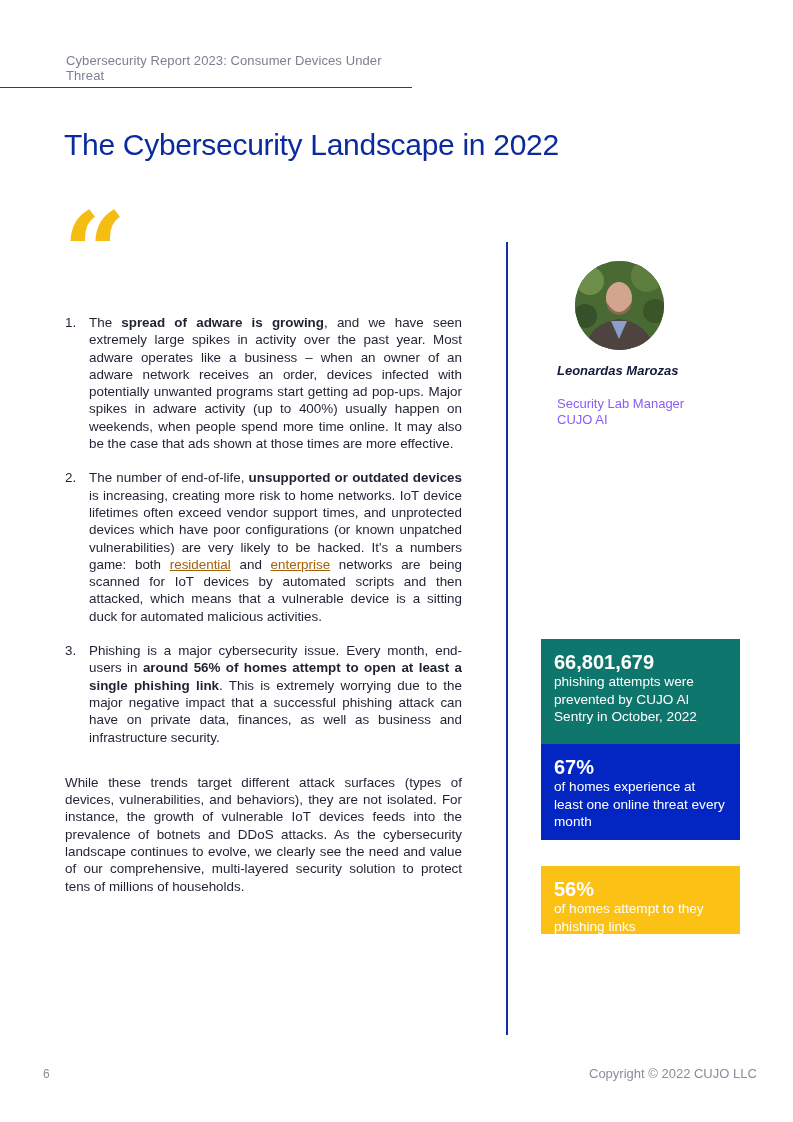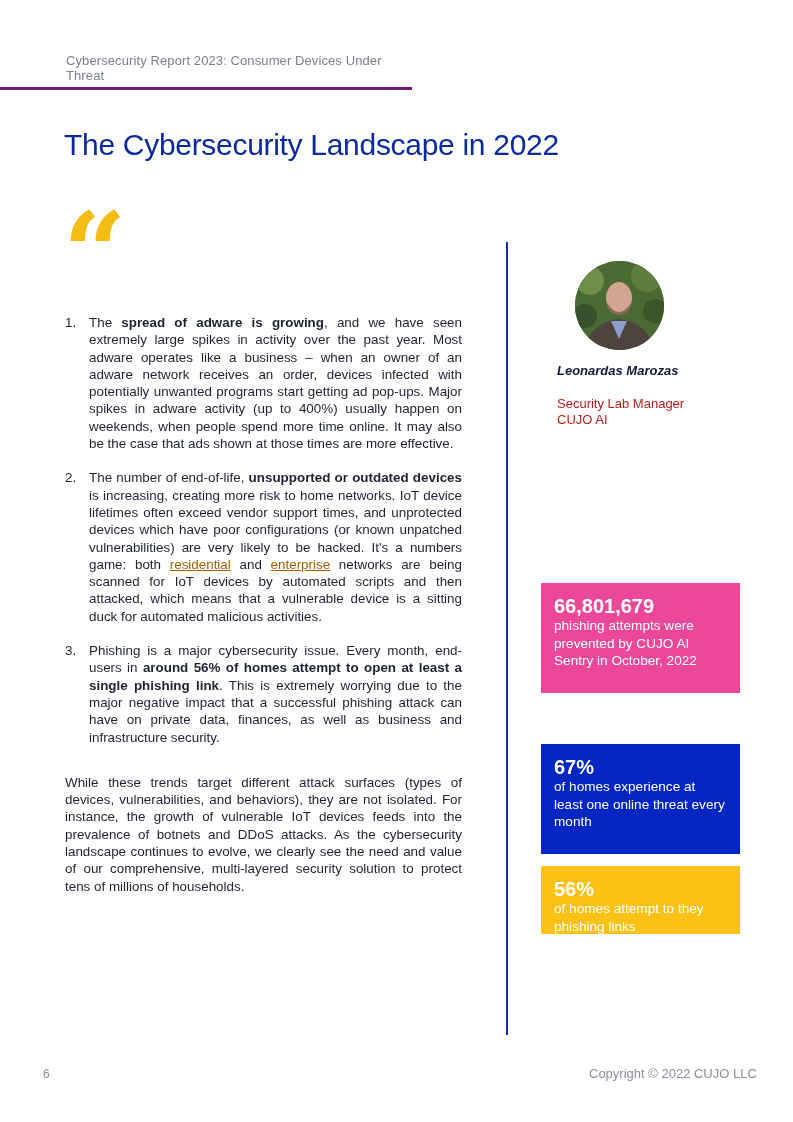--- a/index.html
+++ b/index.html
@@ -1,21 +1,21 @@
 <!DOCTYPE html>
 <html><head>
 <meta charset="utf-8">
 <style>
   * { margin: 0; padding: 0; box-sizing: border-box; }
   html, body { width: 793px; height: 1122px; background: #ffffff; overflow: hidden; }
   body { position: relative; font-family: "Liberation Sans", sans-serif; color: #1f2330; }
 
   .running-header {
     position: absolute; left: 0; top: 53px; width: 412px;
-    border-bottom: 3px solid #701a75; padding-bottom: 4px;
+    border-bottom: 1px solid #701a75; padding-bottom: 4px;
   }
   .running-header span {
     display: block; padding-left: 66px; font-size: 13px; color: #7c8090; letter-spacing: 0.1px;
   }
 
   .page-title {
     position: absolute; left: 64px; top: 128px;
     font-size: 30px; color: #0a2a9e; font-weight: normal; letter-spacing: -0.3px;
   }
 
@@ -43,30 +43,30 @@
   }
 
   .author-photo {
     position: absolute; left: 575px; top: 261px; width: 89px; height: 89px; border-radius: 50%;
     overflow: hidden; background: #3c5a2c;
   }
   .author-name {
     position: absolute; left: 557px; top: 363px; font-size: 13px; font-weight: bold; font-style: italic; color: #14183a;
   }
   .author-role {
-    position: absolute; left: 557px; top: 396px; font-size: 13px; line-height: 16px; color: #b91c1c;
+    position: absolute; left: 557px; top: 396px; font-size: 13px; line-height: 16px; color: #8b5cf6;
   }
 
   .stat-box {
     position: absolute; left: 541px; width: 199px; padding: 12px 13px 0 13px; color: #ffffff;
   }
   .stat-box .value { font-size: 20px; font-weight: bold; line-height: 22px; }
   .stat-box .desc { font-size: 13.6px; line-height: 17.5px; }
-  .stat-1 { top: 583px; height: 110px; background: #ec4899; }
-  .stat-2 { top: 744px; height: 110px; background: #0326c3; }
+  .stat-1 { top: 639px; height: 110px; background: #0f766e; }
+  .stat-2 { top: 744px; height: 96px; background: #0326c3; }
   .stat-3 { top: 866px; height: 68px; background: #fbc115; }
 
   .page-number { position: absolute; left: 43px; top: 1067px; font-size: 12px; color: #8a8d99; }
   .copyright { position: absolute; left: 589px; top: 1066px; font-size: 13px; color: #8a8d99; }
 </style>
 </head>
 <body>
 
 <div class="running-header">
   <span>Cybersecurity Report 2023: Consumer Devices Under Threat</span>

